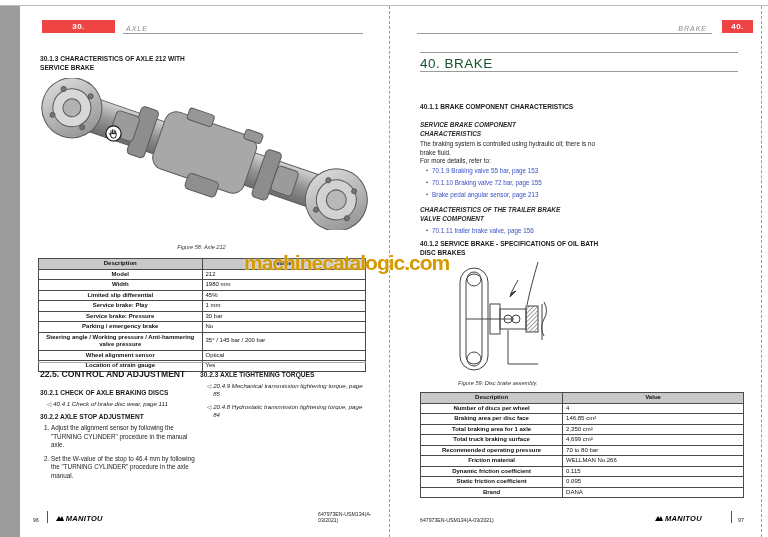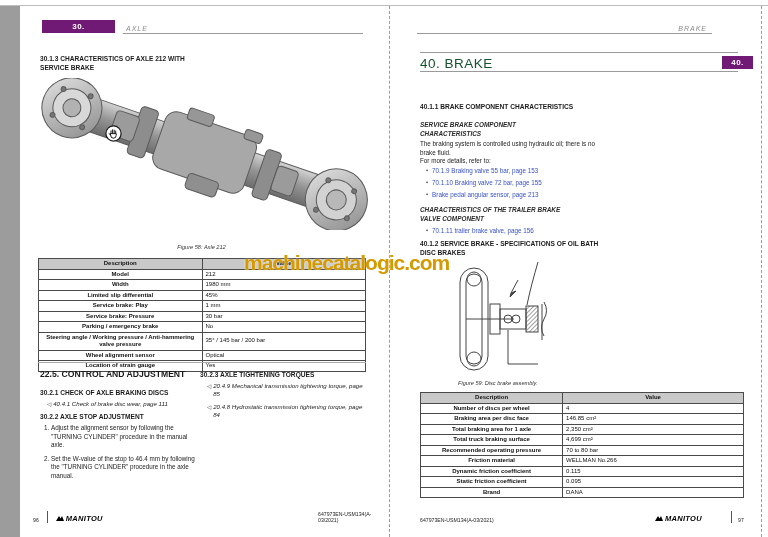--- a/index.html
+++ b/index.html
@@ -9,21 +9,21 @@
   .top-line { position:absolute; left:0; top:5px; width:768px; height:1px; background:#bdbdbd; }
   .left-strip { position:absolute; left:0; top:6px; width:20px; height:531px; background:#9c9c9c; }
   .dash-sep { position:absolute; top:6px; height:531px; width:0; border-left:1px dashed #9a9a9a; }
 
   .page { position:absolute; top:6px; height:531px; background:#fff; }
   #page-left { left:20px; width:369px; }
   #page-right { left:390px; width:371px; }
 
   .abs { position:absolute; }
 
-  .tab-badge { background:#701a75; color:#fff; font-weight:bold; font-size:8px;
+  .tab-badge { background:#ef4444; color:#fff; font-weight:bold; font-size:8px;
                display:flex; align-items:center; justify-content:center; letter-spacing:.5px; }
   .runhead { font-size:7px; font-style:italic; color:#8a8a8a; letter-spacing:1px; }
   .runline { height:1px; background:#9a9a9a; }
 
   .h-chapter { font-size:13.5px; color:#14532d; letter-spacing:.5px; }
   .rule { height:1px; background:#9a9a9a; }
   .h2 { font-size:8.6px; font-weight:bold; color:#1a1a1a; line-height:1.25; }
   .h3 { font-size:6.6px; font-weight:bold; color:#1a1a1a; line-height:1.3; }
   .h3i { font-size:6.4px; font-weight:bold; font-style:italic; color:#2a2a2a; line-height:1.35; }
   .body-text { font-size:6.3px; color:#222; line-height:1.35; }
@@ -217,21 +217,21 @@
         <b>MANITOU</b>
       </span>
       <span style="position:absolute; left:285px; width:58px;">647973EN-USM134(A-03/2021)</span>
     </div>
   </div>
 
   <div class="page" id="page-right">
 
     <div class="abs runhead" style="right:54px; top:19px;">BRAKE</div>
     <div class="abs runline" style="left:27px; top:27px; width:295px;"></div>
-    <div class="abs tab-badge" style="left:332px; top:14px; width:31px; height:13px;margin-top:36px;">
+    <div class="abs tab-badge" style="left:332px; top:14px; width:31px; height:13px;">
       <span>40.</span>
     </div>
 
     <div class="abs rule" style="left:30px; top:46px; width:318px;"></div>
     <div class="abs h-chapter" style="left:30px; top:50px;">40. BRAKE</div>
     <div class="abs rule" style="left:30px; top:65px; width:318px;"></div>
 
     <div class="abs h3" style="left:30px; top:97px; width:230px;">40.1.1 BRAKE COMPONENT CHARACTERISTICS</div>
 
     <div class="abs h3i" style="left:30px; top:115px; width:150px;">SERVICE BRAKE COMPONENT CHARACTERISTICS</div>

